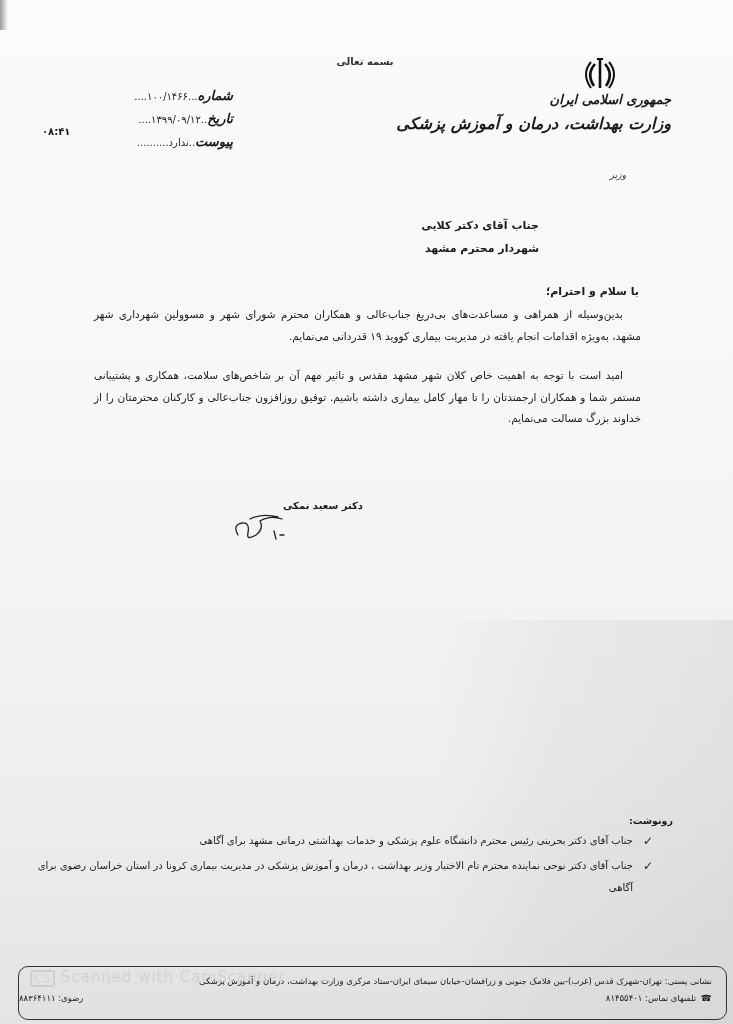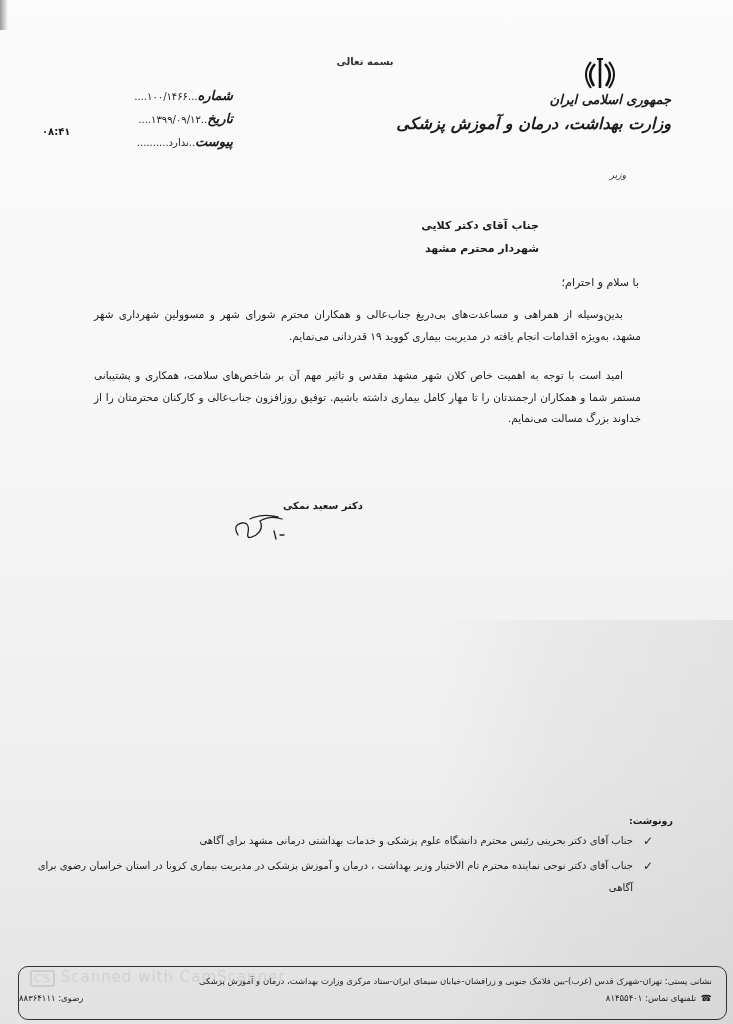--- a/index.html
+++ b/index.html
@@ -34,21 +34,21 @@
 
     
     .meta { left: 88px; top: 88px; width: 145px; }
     .meta-row { display: flex; direction: rtl; align-items: baseline; height: 23px; }
     .meta-label { font-family: "DejaVu Serif", serif; font-style: italic; font-weight: bold; font-size: 13px; white-space: nowrap; }
     .meta-value { font-size: 10px; font-weight: normal; letter-spacing: 0.5px; white-space: nowrap; color: #222; }
     .meta-time { left: 42px; top: 126px; font-size: 10px; font-weight: bold; }
 
     
     .recipient { right: 194px; top: 214px; text-align: right; font-weight: bold; font-size: 11px; line-height: 23px; }
-    .salutation { right: 94px; top: 276px; font-weight: normal; font-size: 11px; }
+    .salutation { right: 94px; top: 285px; font-weight: bold; font-size: 11px; }
 
     
     .body-text { right: 92px; left: 94px; font-size: 10.5px; line-height: 21.5px; text-align: justify; text-align-last: right; }
     .p1 { top: 304px; text-indent: 18px; }
     .p2 { top: 365px; text-indent: 18px; }
 
     
     .signer { left: 283px; top: 500px; font-size: 10px; font-weight: bold; }
     .signature { left: 230px; top: 505px; width: 70px; height: 40px; }
 

